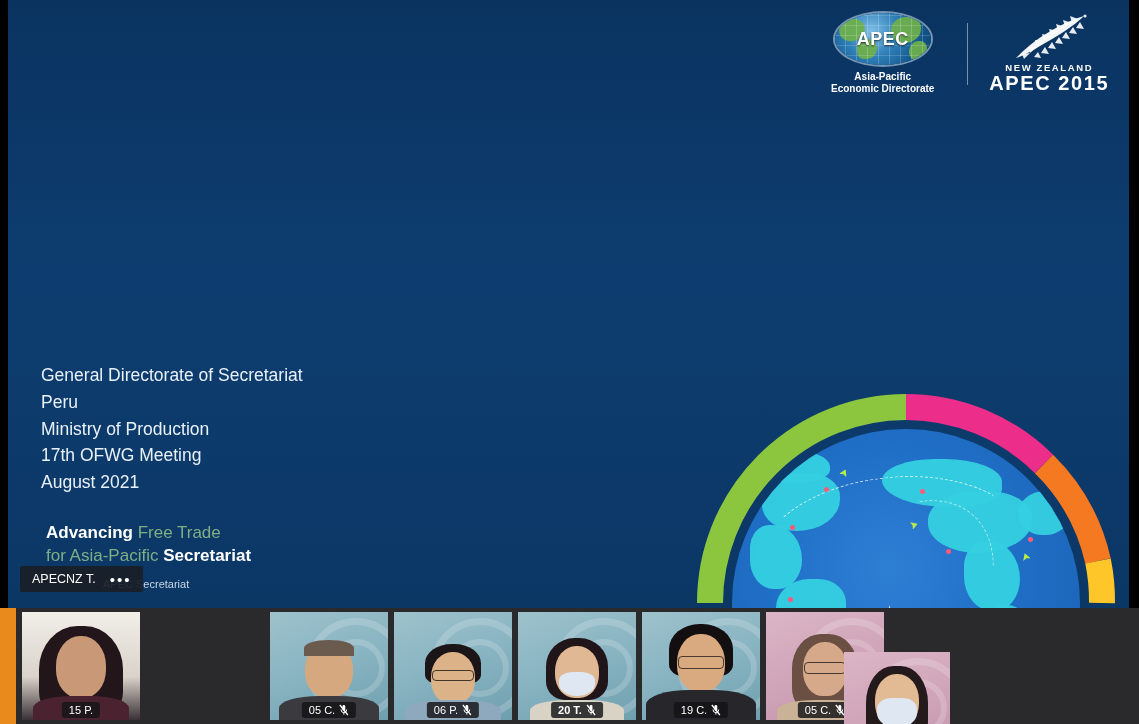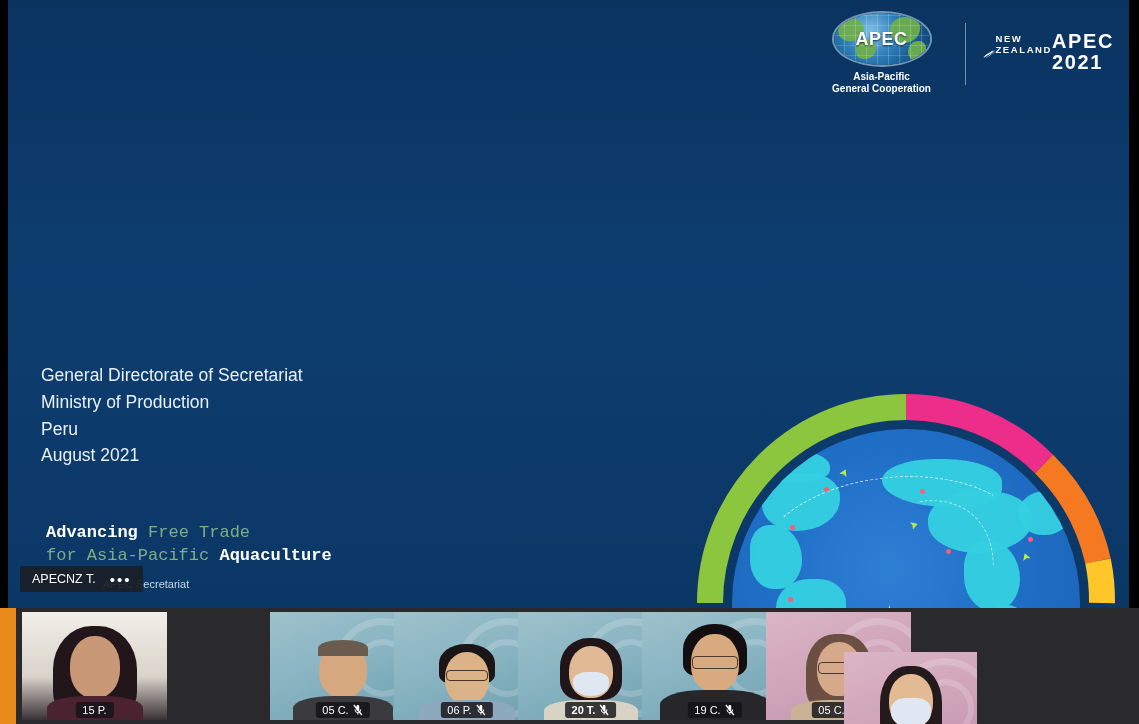--- a/index.html
+++ b/index.html
@@ -24,34 +24,34 @@
   .apec-globe .l3{right:10px;top:4px;width:30px;height:26px;border-radius:50% 40% 55% 45%;}
   .apec-globe .l4{right:4px;top:28px;width:18px;height:20px;border-radius:60% 40% 50% 50%;}
   .apec-globe .merid{position:absolute;inset:0;border-radius:50%;
       background:repeating-linear-gradient(90deg,transparent 0 10px,rgba(255,255,255,.20) 10px 11px),
                  repeating-linear-gradient(0deg,transparent 0 9px,rgba(255,255,255,.16) 9px 10px);}
   .apec-wordmark{position:absolute;left:0;right:0;top:50%;transform:translateY(-50%);
       text-align:center;color:#fff;font-weight:bold;font-size:18px;letter-spacing:.5px;
       text-shadow:0 1px 2px rgba(0,0,0,.7);}
   .apec-sub{margin-top:6px;color:#fff;font-size:10px;font-weight:bold;line-height:1.25;text-align:center;}
   .logo-div{width:1px;height:62px;background:rgba(255,255,255,.45);margin:0 16px;}
-  .nz-logo{width:132px;display:flex;align-items:flex-start;}
+  .nz-logo{width:132px;display:flex;flex-direction:column;align-items:center;}
   .fern{width:78px;height:46px;}
   .nz-top{color:#fff;font-size:9.5px;font-weight:bold;letter-spacing:1.6px;margin-top:2px;}
   .nz-bot{color:#fff;font-size:20px;font-weight:bold;letter-spacing:1.6px;line-height:1.05;}
 
   
   #title{position:absolute;left:70px;top:137px;width:1000px;text-align:center;
      color:#fff;font-weight:bold;font-size:40px;line-height:1.23;letter-spacing:-.3px;}
 
   
   #affil{position:absolute;left:33px;top:362px;color:#e8f0f8;font-size:17.5px;line-height:1.53;}
 
   
-  #tagline{position:absolute;left:38px;top:522px;font-size:17px;line-height:1.33;font-family:Liberation Mono, monospace;}
+  #tagline{position:absolute;left:38px;top:522px;font-size:17px;line-height:1.33;}
   #tagline .b{color:#fff;font-weight:bold;}
   #tagline .g{color:#7fae86;}
 
   
   #secretariat{position:absolute;left:95px;top:578px;color:#c8d6e6;font-size:11px;}
 
   
   #globegfx{position:absolute;left:688px;top:393px;width:420px;height:215px;overflow:hidden;}
   .arcwrap{position:absolute;left:0;top:0;width:420px;height:420px;}
   .earth{position:absolute;left:36px;top:36px;width:348px;height:348px;border-radius:50%;
@@ -60,21 +60,21 @@
   .route{position:absolute;border:1px dashed rgba(255,255,255,.8);border-radius:50%;}
   .dot{position:absolute;width:5px;height:5px;border-radius:50%;background:#ff5a7a;}
   .plane{position:absolute;width:8px;height:8px;background:#b8ea4c;
      clip-path:polygon(50% 0,100% 85%,50% 68%,0 85%);}
   .ship{position:absolute;width:7px;height:11px;background:#fff;
      clip-path:polygon(50% 0,68% 55%,62% 100%,38% 100%,32% 55%);opacity:.95;}
 
   
   #strip{position:absolute;left:0;top:608px;width:1139px;height:116px;background:#2a2a2c;}
   #leftbar{position:absolute;left:0;top:0;width:16px;height:116px;background:#e98b1c;}
-  .tile{position:absolute;top:4px;height:108px;overflow:hidden;background:#8fb8c6;padding-left:27px;}
+  .tile{position:absolute;top:4px;height:108px;overflow:hidden;background:#8fb8c6;}
   .tile .bgwrap{position:absolute;inset:0;}
   .tile.active{outline:2px solid #8b7fe0;outline-offset:-2px;}
   .tile .vbg-room{background:linear-gradient(180deg,#f2efe9 0%,#d9d3ca 60%,#3a3136 100%);}
   .tile .vbg-unvirt{background:linear-gradient(160deg,#9dc2cc 0%,#86b2c0 55%,#6f9fae 100%);}
   .tile .vbg-pink{background:linear-gradient(160deg,#dbb6c6 0%,#cfa3b8 55%,#c193ab 100%);}
   .wm{position:absolute;right:-18px;top:6px;width:86px;height:86px;border-radius:50%;
      border:7px solid rgba(255,255,255,.18);}
   .wm i{position:absolute;left:14px;top:14px;right:14px;bottom:14px;border-radius:50%;
      border:6px solid rgba(255,255,255,.18);}
   .head{position:absolute;left:50%;transform:translateX(-50%);border-radius:48% 48% 45% 45%;}
@@ -109,21 +109,21 @@
         <div class="apec-globe">
           <div class="land l1"></div>
             <div class="land l2"></div>
           <div class="land l3"></div>
             <div class="land l4"></div>
           <div class="merid"></div>
           <div class="apec-wordmark">APEC</div>
         </div>
         <div class="apec-sub">
           <div>Asia-Pacific</div>
-          <div>General Cooperation</div>
+          <div>Economic Directorate</div>
         </div>
       </div>
 
       <div class="logo-div"></div>
 
       <div class="nz-logo">
         <svg class="fern" viewBox="0 0 78 46">
           <g fill="#ffffff">
             <path d="M74 2 C60 6 40 16 24 28 C16 34 10 40 6 44 C12 42 20 38 30 32 C46 23 64 12 74 2 Z" opacity=".95"></path>
             <g opacity=".9">
@@ -140,35 +140,36 @@
               <path d="M56 18 L60 25 L52 24 Z"></path>
                 <path d="M49 23 L53 30 L45 29 Z"></path>
               <path d="M42 28 L46 35 L38 34 Z"></path>
                 <path d="M35 33 L39 40 L31 39 Z"></path>
               <path d="M28 38 L31 44 L24 43 Z"></path>
             </g>
           </g>
           <circle cx="75" cy="2" r="1.6" fill="#fff" opacity=".9"></circle>
         </svg>
         <div class="nz-top">NEW ZEALAND</div>
-        <div class="nz-bot">APEC 2021</div>
+        <div class="nz-bot">APEC 2015</div>
       </div>
     </div>
 
 
     <div id="affil">
       <div>General Directorate of Secretariat</div>
+      <div>Peru</div>
       <div>Ministry of Production</div>
-      <div>Peru</div>
+      <div>17th OFWG Meeting</div>
       <div>August 2021</div>
     </div>
 
     <div id="tagline">
       <div><span class="b">Advancing</span><span class="g"> Free Trade</span></div>
-      <div><span class="g">for Asia-Pacific </span><span class="b">Aquaculture</span></div>
+      <div><span class="g">for Asia-Pacific </span><span class="b">Secretariat</span></div>
     </div>
 
     <div id="secretariat">APEC Secretariat</div>
 
     <div id="globegfx">
       <svg class="arcwrap" viewBox="0 0 420 420">
         <path d="M14 210 A196 196 0 0 1 210 14" fill="none" stroke="#8cc63f" stroke-width="26"></path>
         <path d="M210 14 A196 196 0 0 1 348 71" fill="none" stroke="#ec2d8a" stroke-width="26"></path>
         <path d="M348 71 A196 196 0 0 1 402 168" fill="none" stroke="#f47920" stroke-width="26"></path>
         <path d="M402 168 A196 196 0 0 1 406 210" fill="none" stroke="#ffc629" stroke-width="26"></path>

